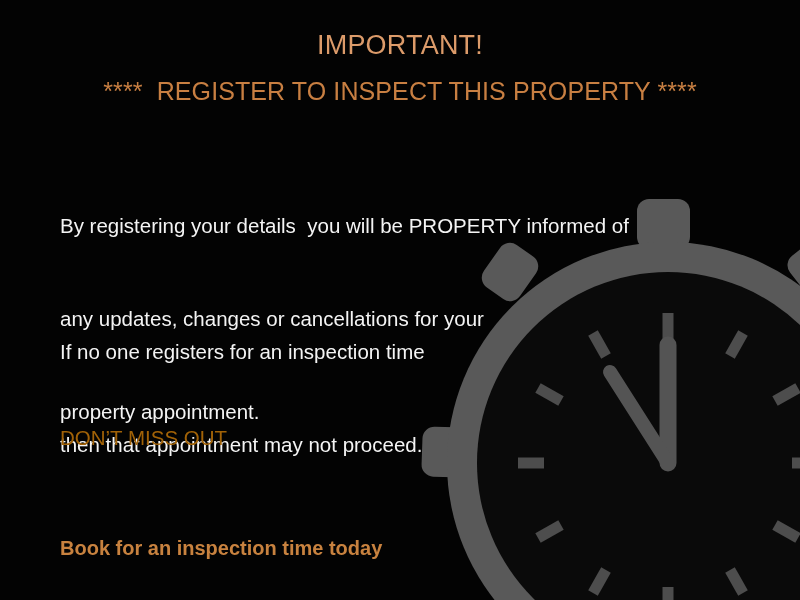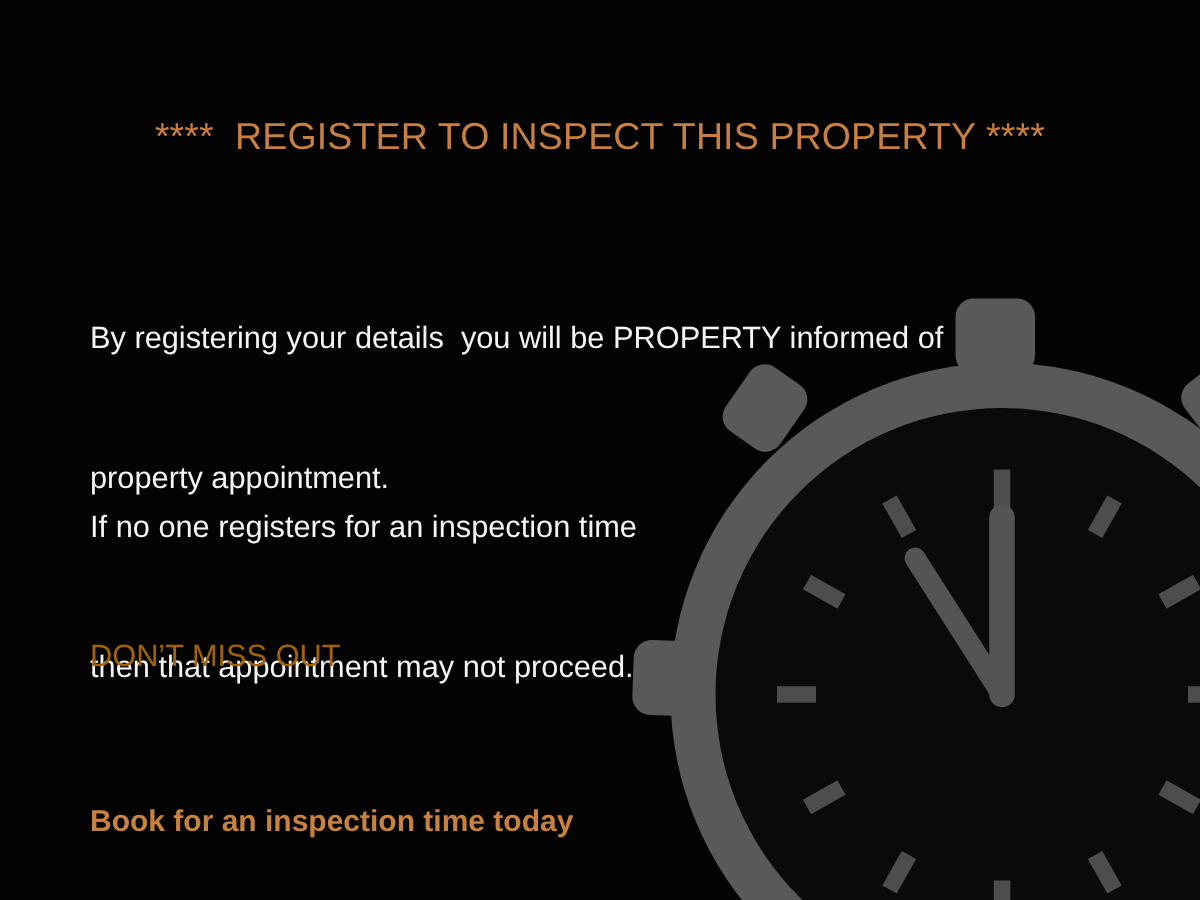--- a/index.html
+++ b/index.html
@@ -142,25 +142,27 @@
       </g>
 
       <line x1="668" y1="463" x2="668" y2="345" stroke="#545454" stroke-width="17" stroke-linecap="round"></line>
 
       <line x1="668" y1="463" x2="610" y2="372" stroke="#545454" stroke-width="14" stroke-linecap="round"></line>
     </g>
   </svg>
 
   <div id="content">
 
+    <div class="heading-1">IMPORTANT!</div>
 
     <div class="heading-2">****  REGISTER TO INSPECT THIS PROPERTY ****</div>
 
     <div class="para" id="para-registering">
       <span class="line">By registering your details  you will be PROPERTY informed of</span>
+      <span class="line">any updates, changes or cancellations for your</span>
       <span class="line">property appointment.</span>
     </div>
 
     <div class="para" id="para-noone">
       <span class="line">If no one registers for an inspection time</span>
       <span class="line">then that appointment may not proceed.</span>
     </div>
 
     <div class="para" id="para-cta">
       <span class="line line-dont">DON’T MISS OUT</span>

